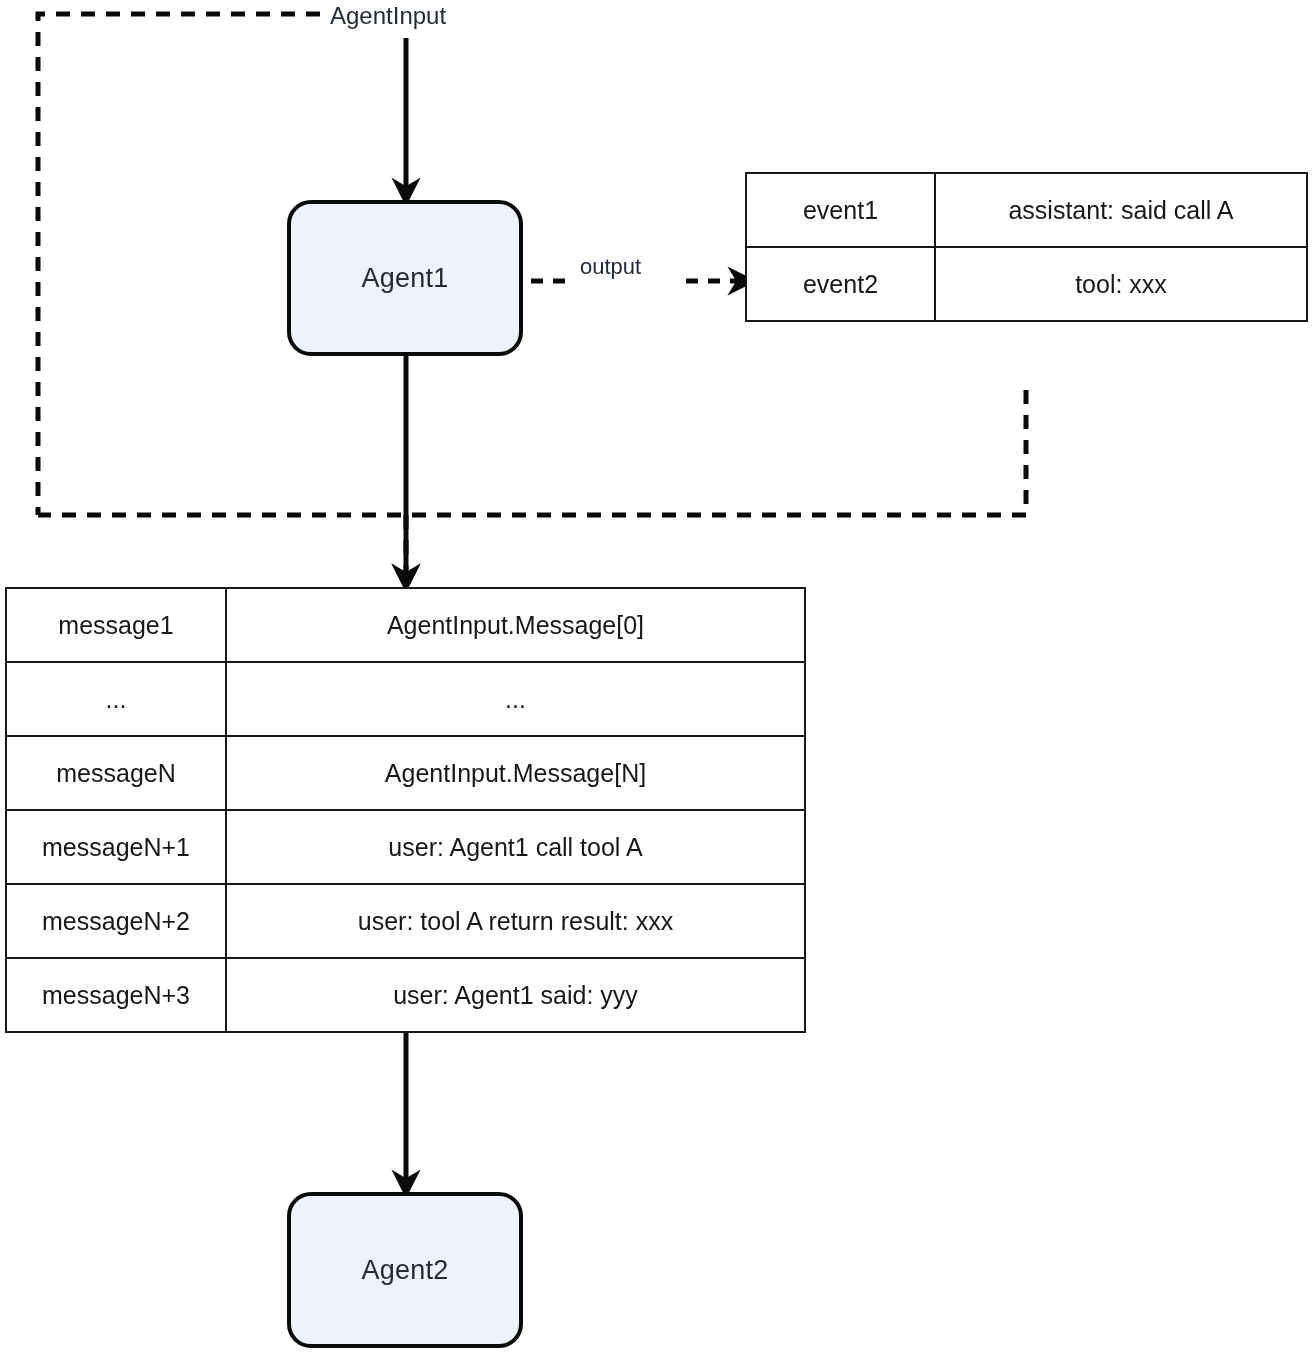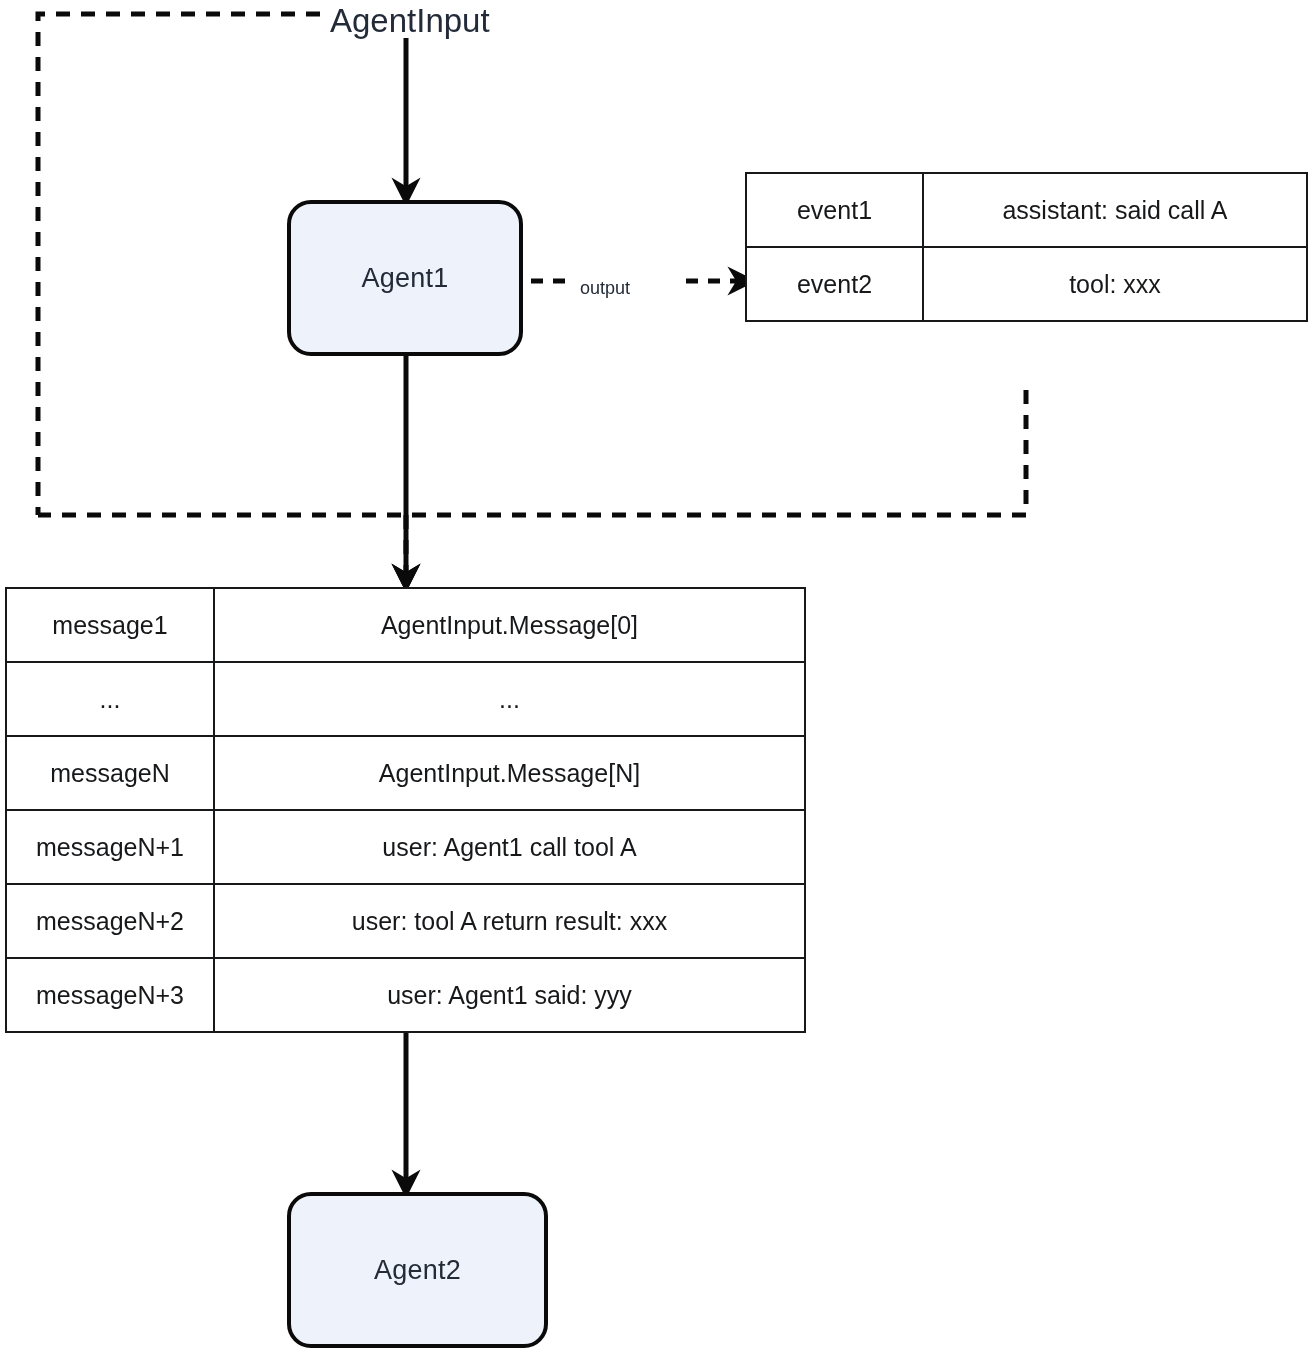--- a/index.html
+++ b/index.html
@@ -34,60 +34,60 @@
     border: 4px solid #0a0a0a;
     border-radius: 24px;
     display: flex;
     align-items: center;
     justify-content: center;
     color: #232b38;
     font-size: 27px;
     letter-spacing: 0.2px;
   }
   #node-agent1 { left: 287px; top: 200px; width: 236px; height: 156px; }
-  #node-agent2 { left: 287px; top: 1192px; width: 261px; height: 156px; }
+  #node-agent2 { left: 287px; top: 1192px; width: 236px; height: 156px; }
 
   
   .flowtable {
     position: absolute;
     box-sizing: border-box;
     border-collapse: collapse;
     background: #ffffff;
     table-layout: fixed;
   }
   .flowtable td {
     border: 2px solid #17181a;
     color: #17181a;
     text-align: center;
     vertical-align: middle;
     font-size: 25px;
-    padding: 0 0;
+    padding: 0 6px;
     overflow: hidden;
     white-space: nowrap;
   }
 
   
   #event-table { left: 745px; top: 172px; width: 563px; }
   #event-table td { height: 72px; }
   #event-table td.key { width: 175px; }
 
   
   #message-table { left: 5px; top: 587px; width: 801px; }
   #message-table td { height: 72px; margin-top: 24px; }
   #message-table td.key { width: 206px; }
 
   
   .label {
     position: absolute;
     color: #232b38;
-    font-size: 33px;
+    font-size: 24px;
     white-space: nowrap;
   }
   #label-agentinput { left: 330px; top: 2px; }
-  #label-output { left: 580px; top: 278px; font-size: 18px; }
+  #label-output { left: 580px; top: 254px; font-size: 22px; }
 </style>
 </head>
 <body>
 
 <div id="stage">
 
   <svg id="wires" viewBox="0 0 1312 1352" width="1312" height="1352">
     <defs>
       <marker id="arrow-solid" viewBox="0 0 12 12" refX="6" refY="6" markerWidth="7" markerHeight="7" orient="auto-start-reverse">
         <path d="M 1 1 L 11 6 L 1 11 L 4 6 Z" fill="#0a0a0a"></path>

